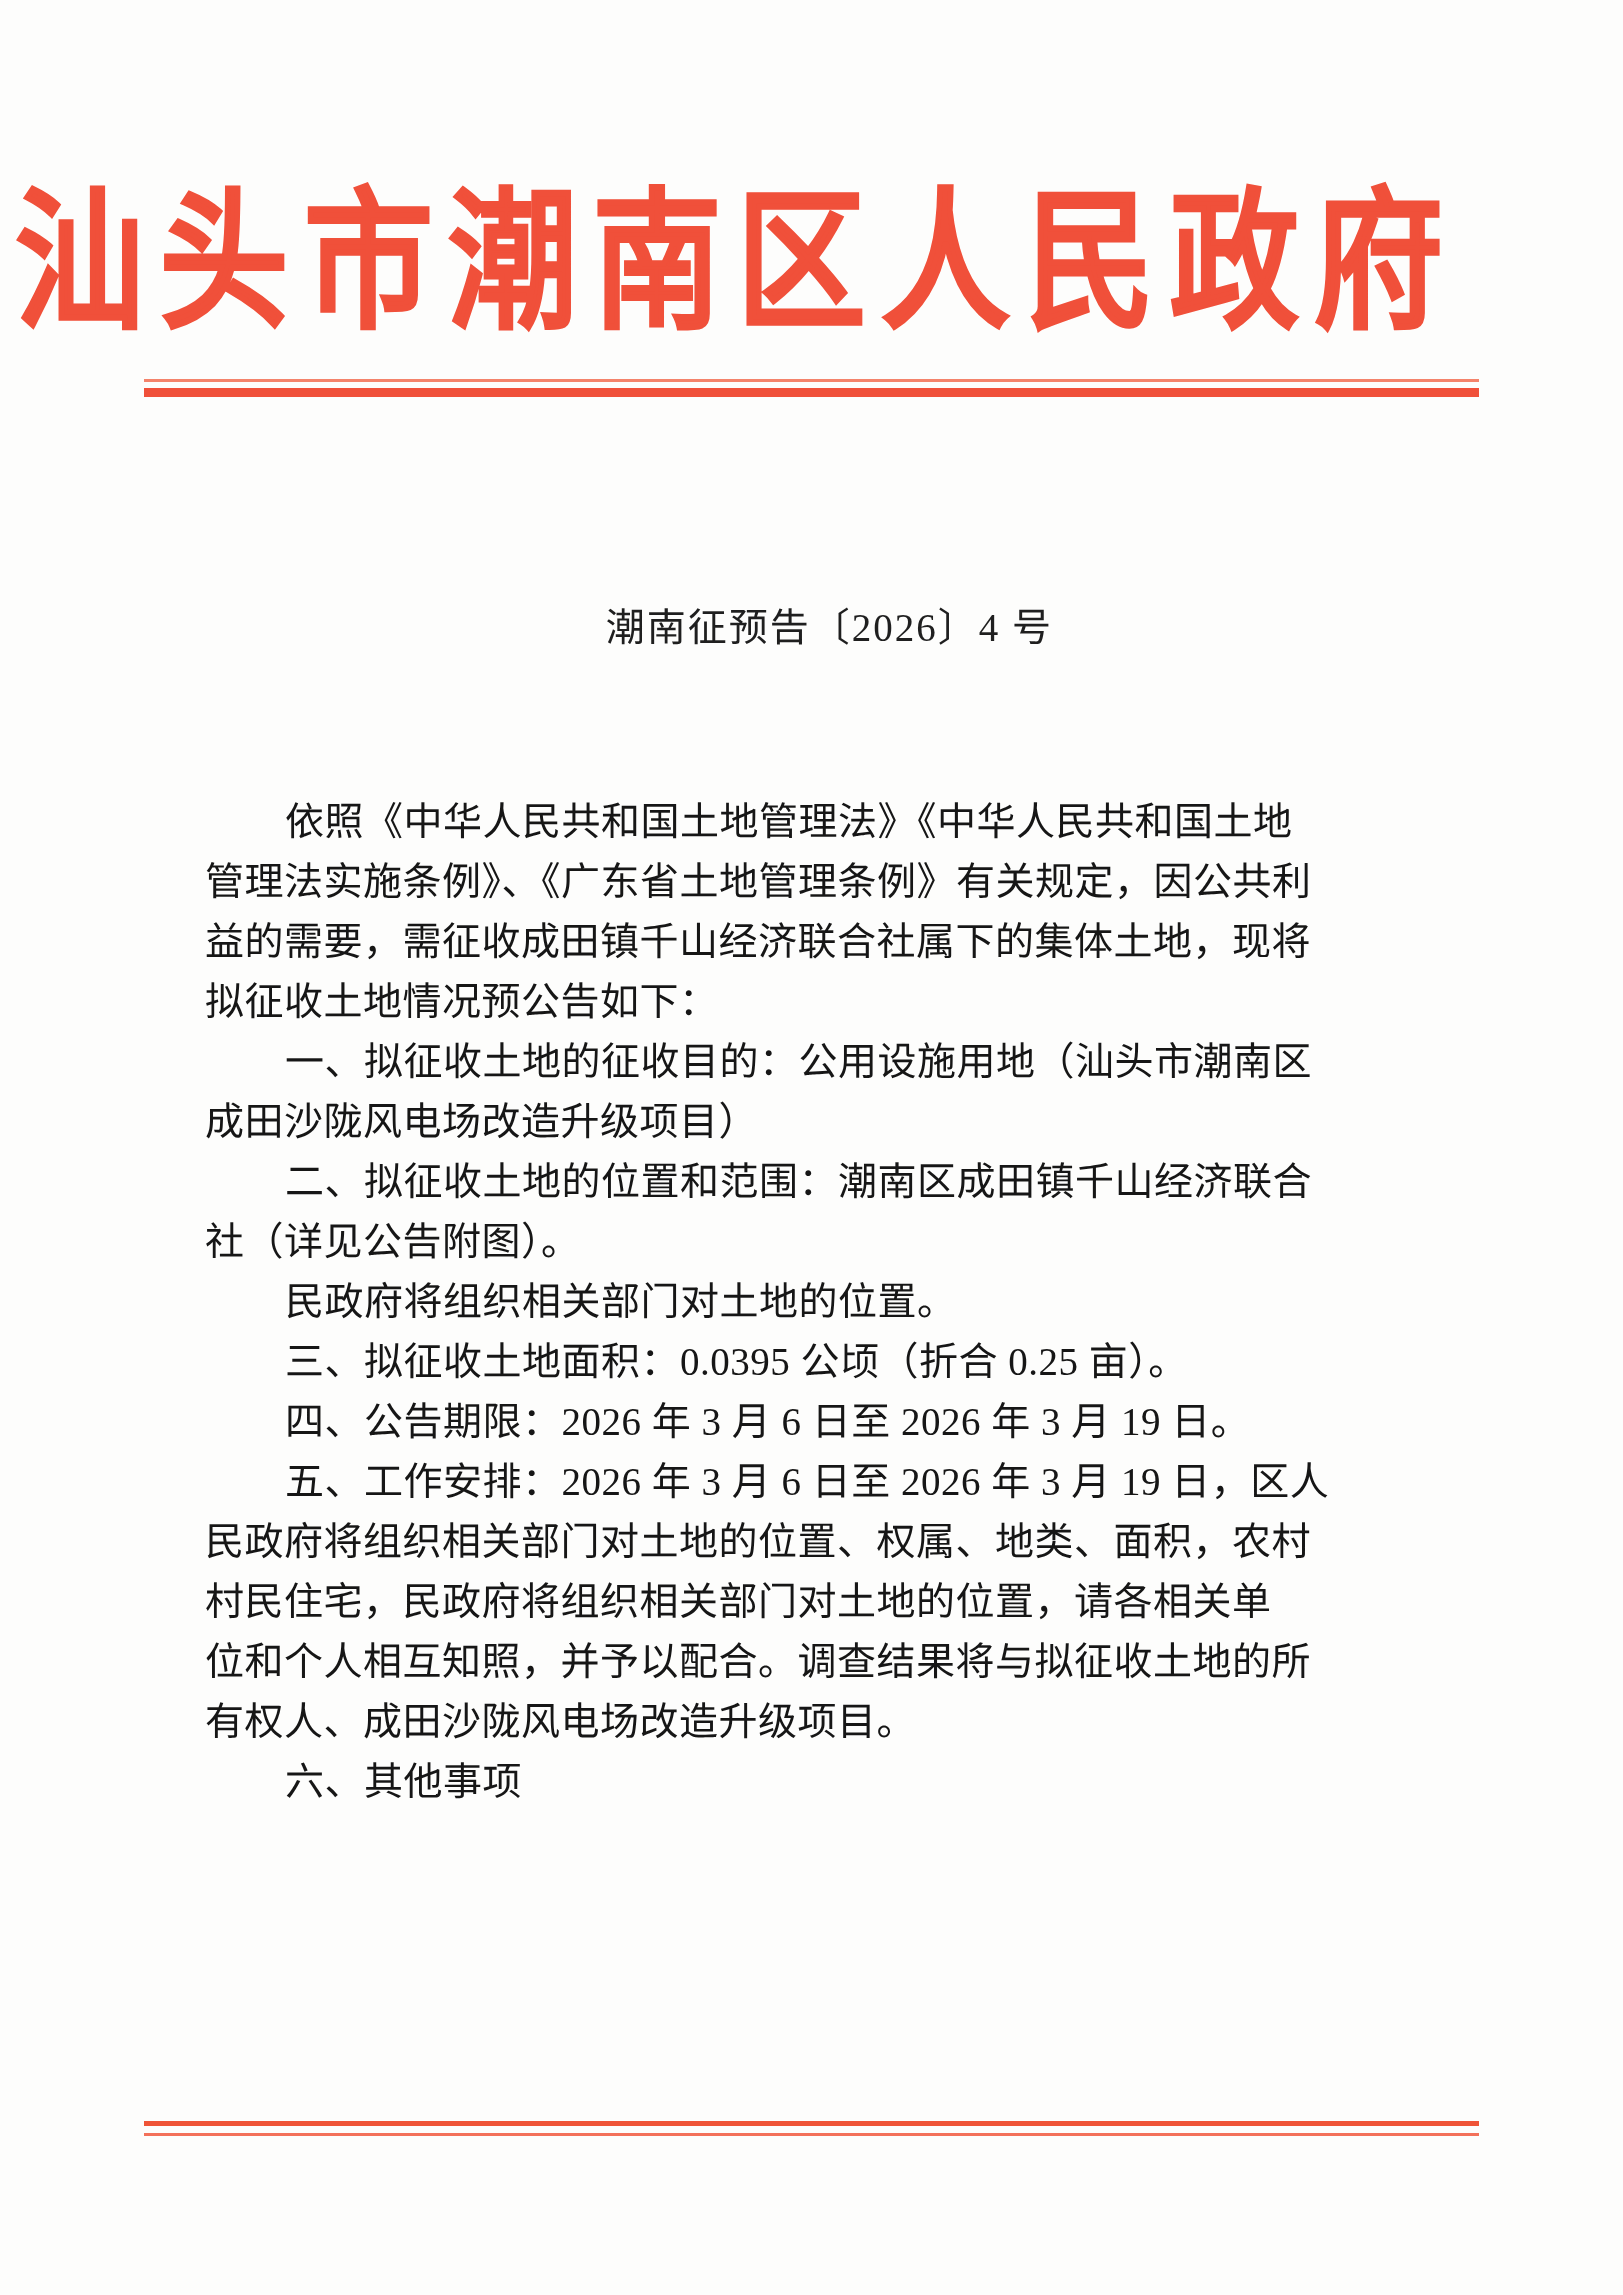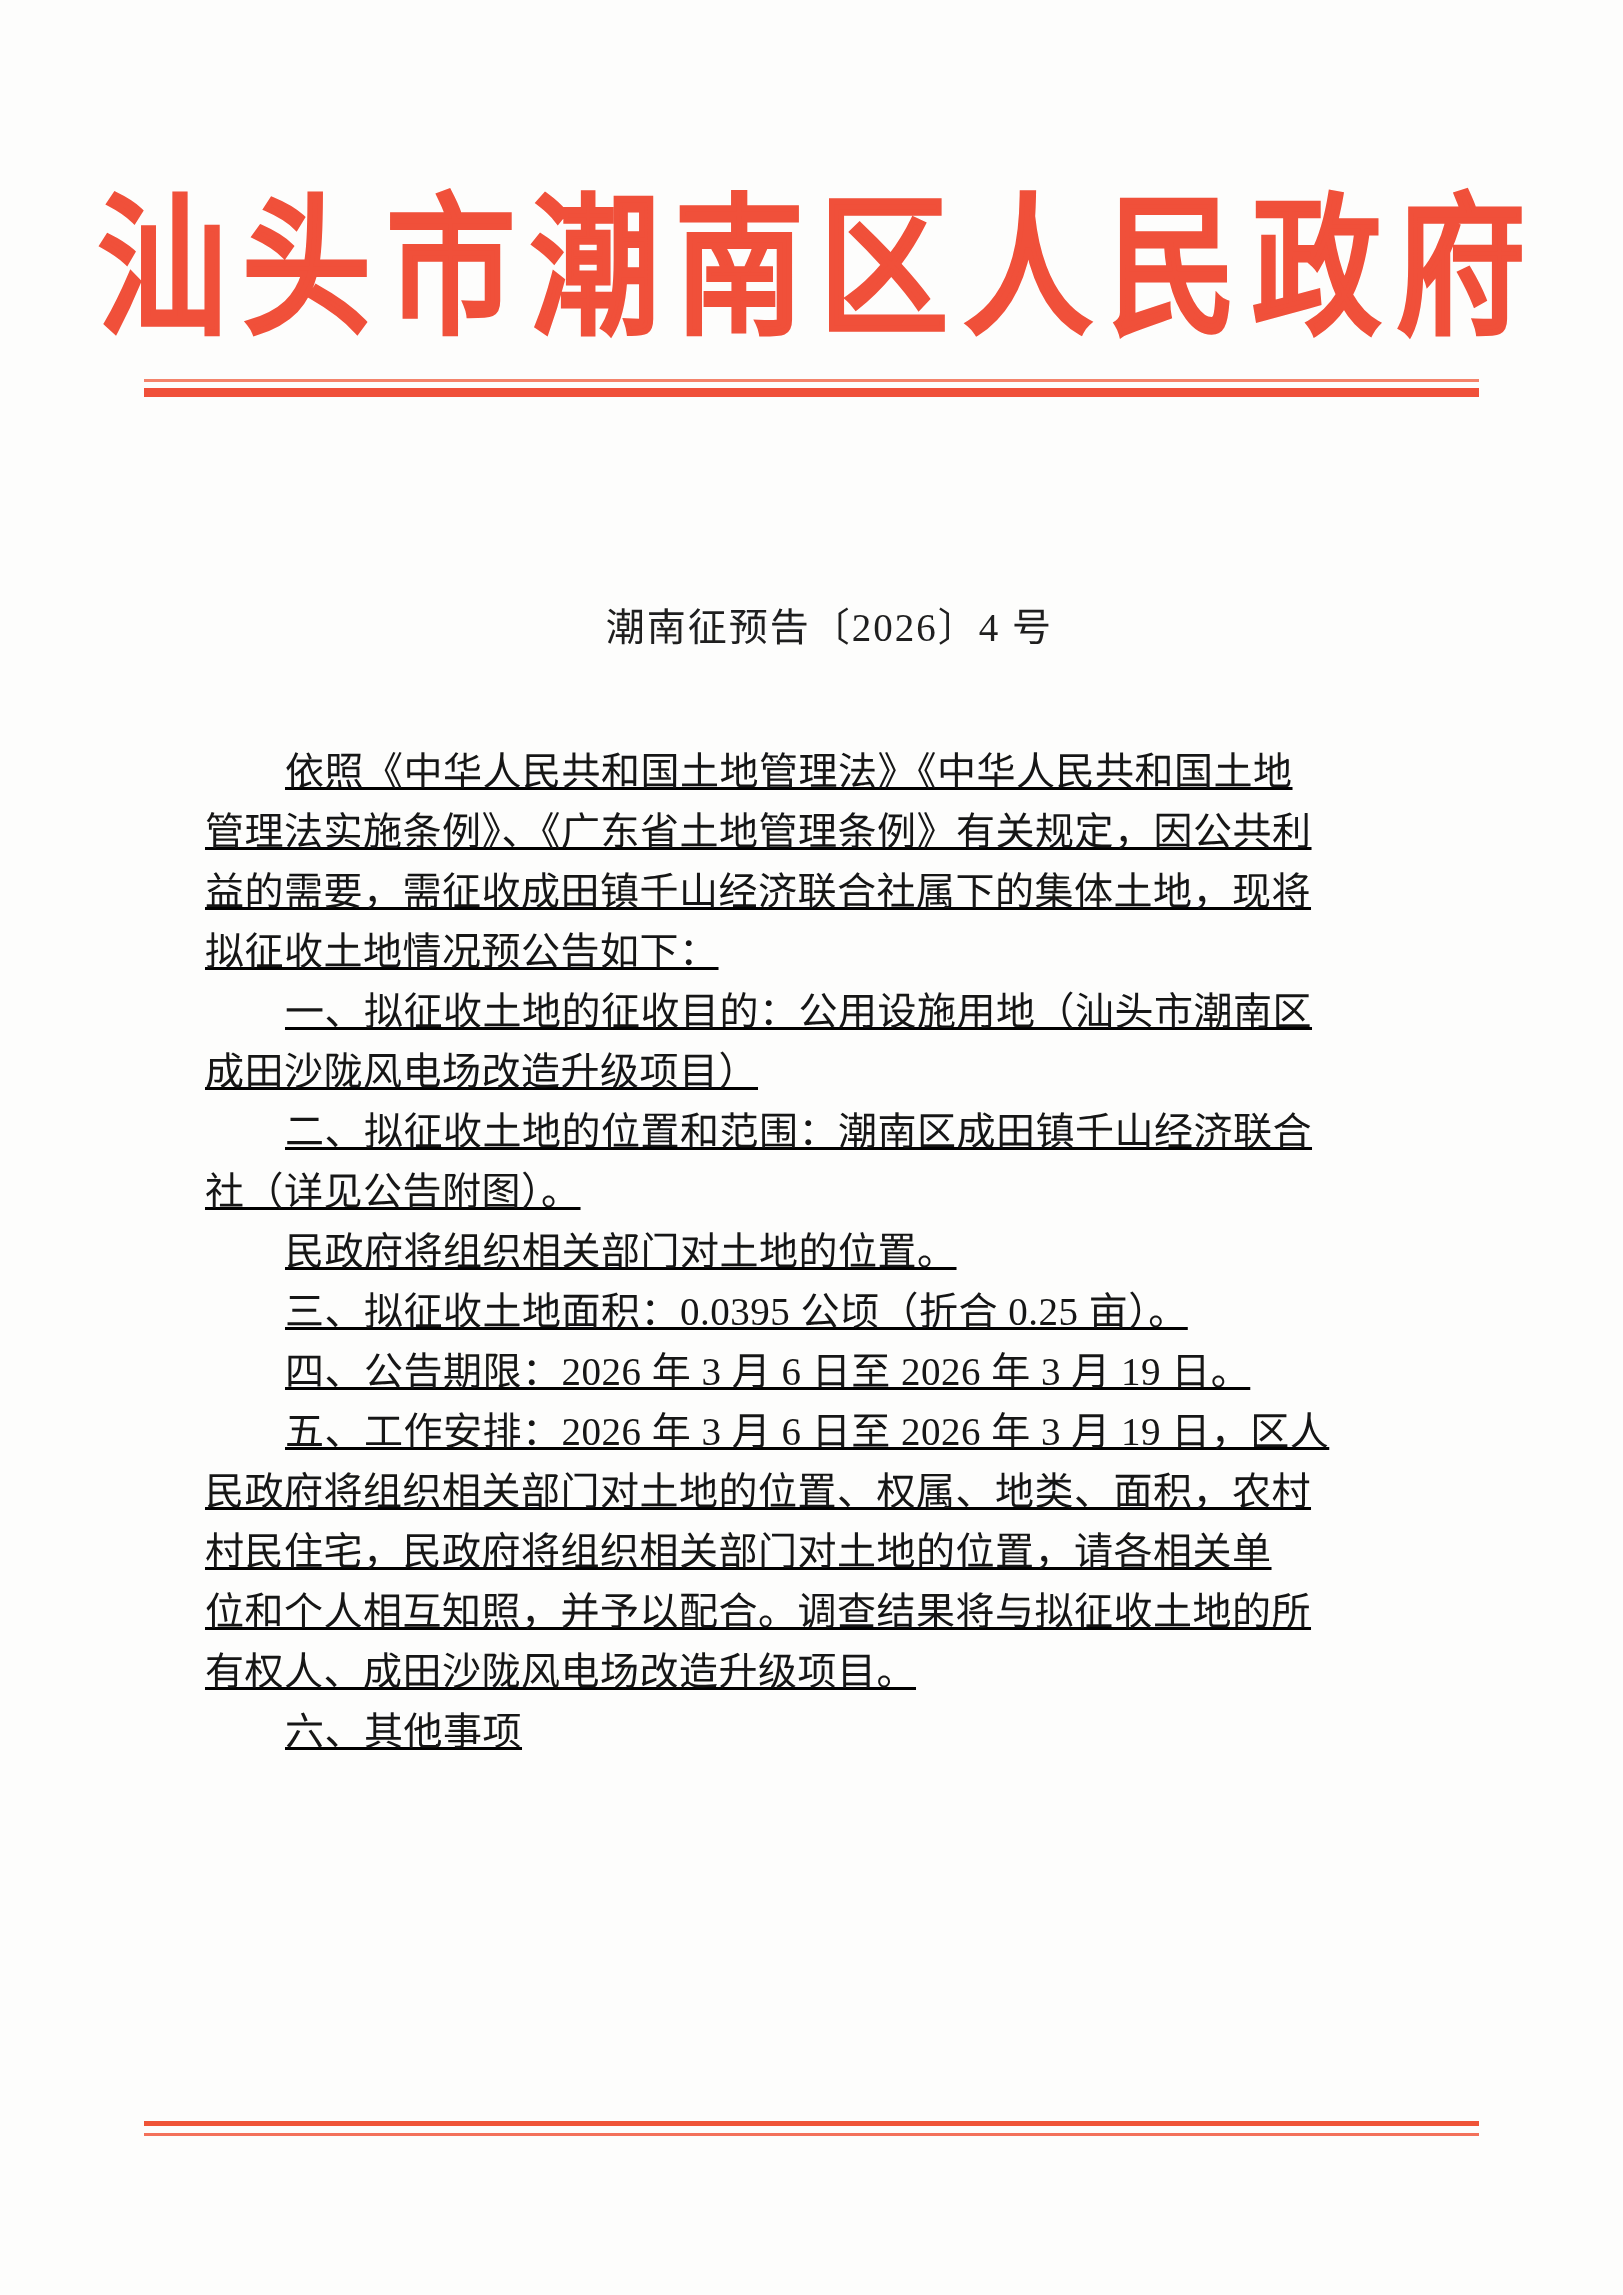--- a/index.html
+++ b/index.html
@@ -17,22 +17,22 @@
     overflow: hidden;
     font-family: "Liberation Serif", "DejaVu Serif", serif;
     box-sizing: border-box;
   }
 
   
   .masthead {
     position: absolute;
     left: 0;
     right: 0;
-    top: 194px;
-    text-align: center;
+    top: 188px;
+    text-align: left;
     line-height: 1;
   }
 
   .masthead-title {
     display: inline-block;
     font-family: "Liberation Serif", "DejaVu Serif", serif;
     font-weight: 700;
     font-size: 129px;
     letter-spacing: 15.3px;
     text-indent: 15.3px;
@@ -91,23 +91,22 @@
     color: #1f1f1f;
     white-space: nowrap;
     line-height: 1.3;
     padding-left: 36px;
   }
 
   
   .body-block {
     position: absolute;
     left: 205px;
-    top: 742px;
+    top: 792px;
     width: 1227px;
-    text-decoration: underline;
   }
 
   .body-line {
     font-family: "Liberation Serif", "DejaVu Serif", serif;
     font-size: 39px;
     line-height: 60px;
     color: #161616;
     letter-spacing: 0.5px;
     white-space: nowrap;
     text-align: justify;

